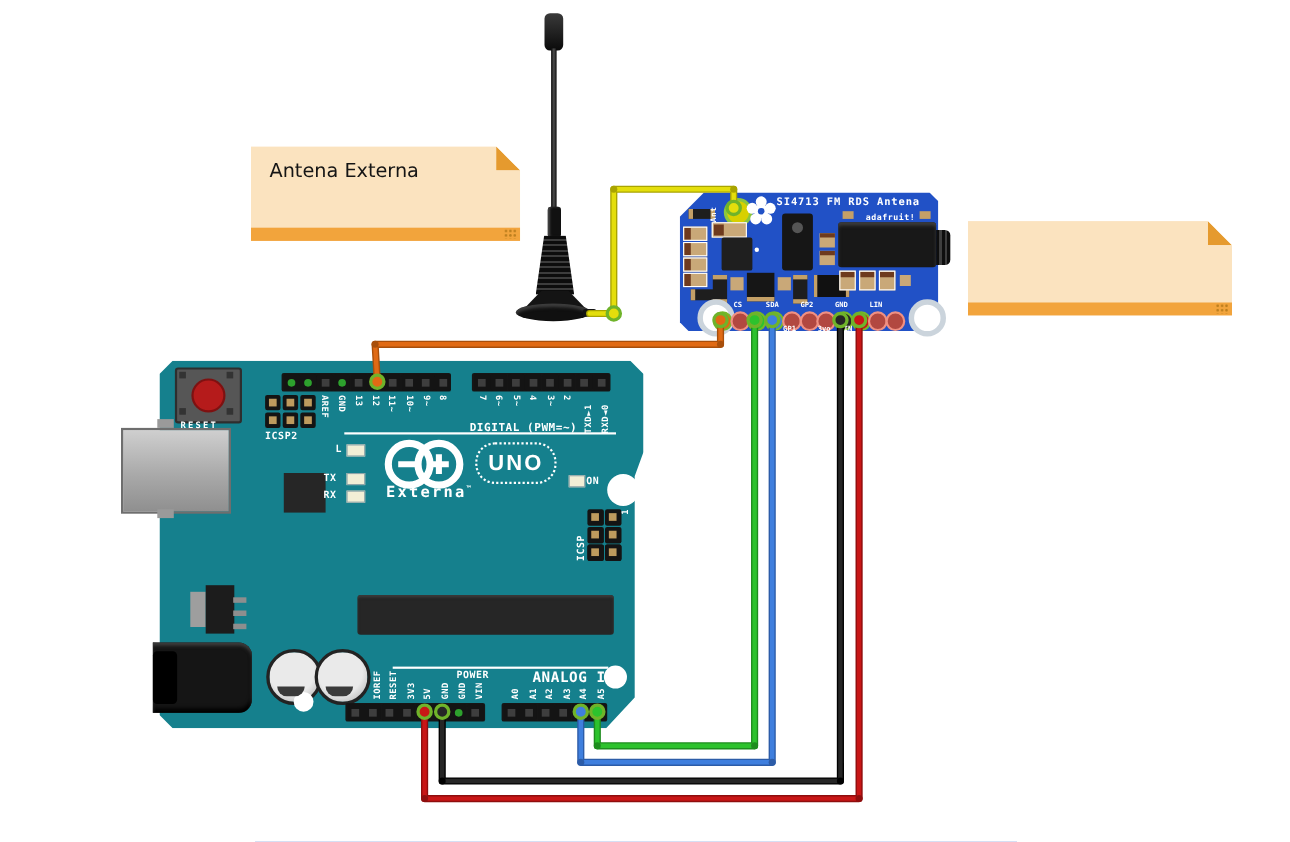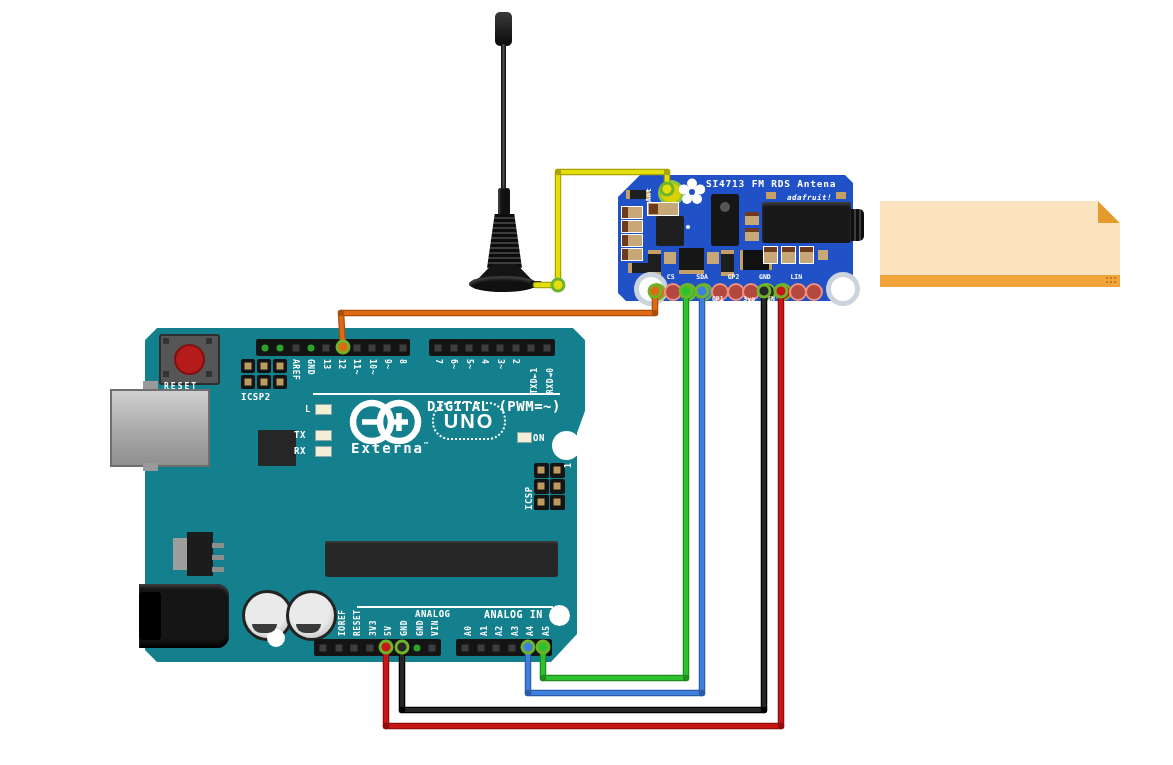--- a/index.html
+++ b/index.html
@@ -57,24 +57,24 @@
   <div class="hole" style="left:552px;top:431px;width:29px;height:29px;"></div>
   <div class="hole" style="left:549px;top:605px;width:21px;height:21px;"></div>
   <div class="hole" style="left:267px;top:629px;width:18px;height:18px;"></div>
 
   <div class="abs" style="left:256px;top:339px;width:154px;height:17px;background:#161616;border-radius:2px;z-index:11;"></div>
   <div class="abs" style="left:429px;top:339px;width:126px;height:17px;background:#161616;border-radius:2px;z-index:11;"></div>
   <div class="abs" style="left:314px;top:639px;width:127px;height:17px;background:#161616;border-radius:2px;z-index:11;"></div>
   <div class="abs" style="left:456px;top:639px;width:96px;height:17px;background:#161616;border-radius:2px;z-index:11;"></div>
 
   <div class="abs" style="left:313px;top:393px;width:247px;height:1.6px;background:#fff;z-index:13;"></div>
-  <div class="silk" style="left:427px;top:398px;font-size:14px;">DIGITAL (PWM=~)</div>
+  <div class="silk" style="left:427px;top:384px;font-size:10px;">DIGITAL (PWM=~)</div>
   <div class="abs" style="left:357px;top:606px;width:196px;height:1.6px;background:#fff;z-index:13;"></div>
-  <div class="silk" style="left:415px;top:609px;font-size:9px;">ANALOG</div>
-  <div class="silk" style="left:484px;top:609px;font-size:10px;">ANALOG IN</div>
+  <div class="silk" style="left:415px;top:609px;font-size:9px;">POWER</div>
+  <div class="silk" style="left:484px;top:609px;font-size:13px;">ANALOG IN</div>
 
   <div class="abs" style="left:240px;top:358px;width:48px;height:33px;z-index:11;"></div>
   <div class="silk" style="left:241px;top:392px;font-size:9px;">ICSP2</div>
 
   <div class="silk vup" style="left:524px;top:510px;font-size:9px;">ICSP</div>
   <div class="silk vup" style="left:564px;top:468px;">1</div>
 
   <div class="led" style="left:315px;top:404px;width:15px;height:9px;"></div>
   <div class="silk" style="left:305px;top:404px;font-size:9px;">L</div>
   <div class="led" style="left:315px;top:430px;width:15px;height:9px;"></div>
@@ -112,21 +112,21 @@
   </div>
   <div class="abs" style="left:432px;top:402px;width:70px;height:34px;border:2px dotted #fff;border-radius:18px;z-index:11;
               display:flex;align-items:center;justify-content:center;">
     <span style="color:#fff;font:bold 20px 'Liberation Sans',sans-serif;letter-spacing:2px;">UNO</span>
   </div>
 
   <div class="abs" style="left:0;top:0;width:1173px;height:765px;background:#2151C6;z-index:6;
               clip-path:polygon(640px 175px,845px 175px,853px 183px,853px 293px,845px 301px,626px 301px,618px 293px,618px 197px);"></div>
 
   <div class="silk" style="left:706px;top:178px;font-size:9.5px;letter-spacing:0.8px;">SI4713 FM RDS Antena</div>
-  <div class="silk" style="left:787px;top:193px;font-size:7.5px;font-style:italic;">adafruit!</div>
+  <div class="silk" style="left:787px;top:193px;font-size:7.5px;">adafruit!</div>
   <div class="silk vup" style="left:645px;top:202px;font-size:7px;">Ant</div>
 
   <div class="abs" style="left:658px;top:180px;width:20px;height:20px;border-radius:50%;background:#D8D000;border:3px solid #8CC63E;z-index:10;"></div>
 
   <svg class="abs" style="left:678px;top:178px;z-index:10;" width="28" height="28" viewBox="0 0 28 28">
     <g fill="#fff">
       <circle cx="14" cy="5.5" r="5"></circle>
         <circle cx="22.2" cy="11.4" r="5"></circle>
         <circle cx="19" cy="21" r="5"></circle>
       <circle cx="9" cy="21" r="5"></circle>
@@ -171,20 +171,26 @@
   <div class="abs" style="left:495px;top:12px;width:17px;height:34px;border-radius:5px;background:linear-gradient(180deg,#3A3A3A,#0A0A0A);z-index:8;"></div>
   <div class="abs" style="left:501px;top:44px;width:5px;height:148px;background:linear-gradient(90deg,#0A0A0A,#4E4E4E 50%,#0A0A0A);z-index:8;"></div>
   <div class="abs" style="left:498px;top:188px;width:12px;height:28px;border-radius:3px;background:#111;box-shadow:inset 2px 0 2px #444;z-index:8;"></div>
   <div class="abs" style="left:487px;top:214px;width:35px;height:54px;z-index:8;
               background:repeating-linear-gradient(180deg,#0C0C0C 0 3px,#3C3C3C 3px 5px);
               clip-path:polygon(22% 0,78% 0,100% 100%,0 100%);"></div>
   <div class="abs" style="left:477px;top:264px;width:55px;height:16px;background:#141414;clip-path:polygon(28% 0,72% 0,100% 100%,0 100%);z-index:8;"></div>
   <div class="abs" style="left:469px;top:276px;width:68px;height:16px;border-radius:50%;background:#101010;box-shadow:inset 0 3px 3px #3E3E3E;z-index:8;"></div>
   <div class="abs" style="left:530px;top:281px;width:12px;height:7px;background:#141414;border-radius:2px;z-index:8;"></div>
 
+  <div class="note" style="left:228px;top:133px;width:245px;height:86px;">
+    <div class="txt">Antena Externa</div>
+    <div class="bar"></div>
+    <div class="fold"></div>
+    <div class="grip"></div>
+  </div>
   <div class="note" style="left:880px;top:201px;width:240px;height:86px;">
     <div class="bar"></div>
     <div class="fold"></div>
     <div class="grip"></div>
   </div>
 
   <div id="dyn" class="abs" style="left:0;top:0;width:100%;height:100%;z-index:12;">
       <div class="sock" style="left:257.5px;top:340px;width:15px;height:15px;">
         <div class="sockin" style="background: rgb(45, 161, 45); border-radius: 50%;"></div>
       </div>

